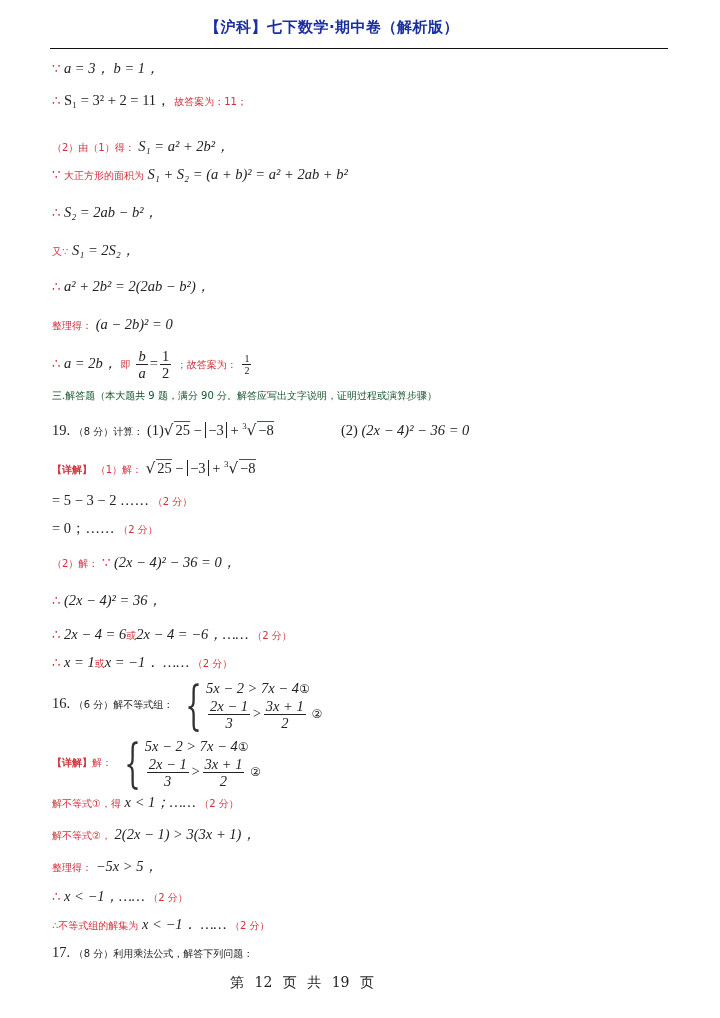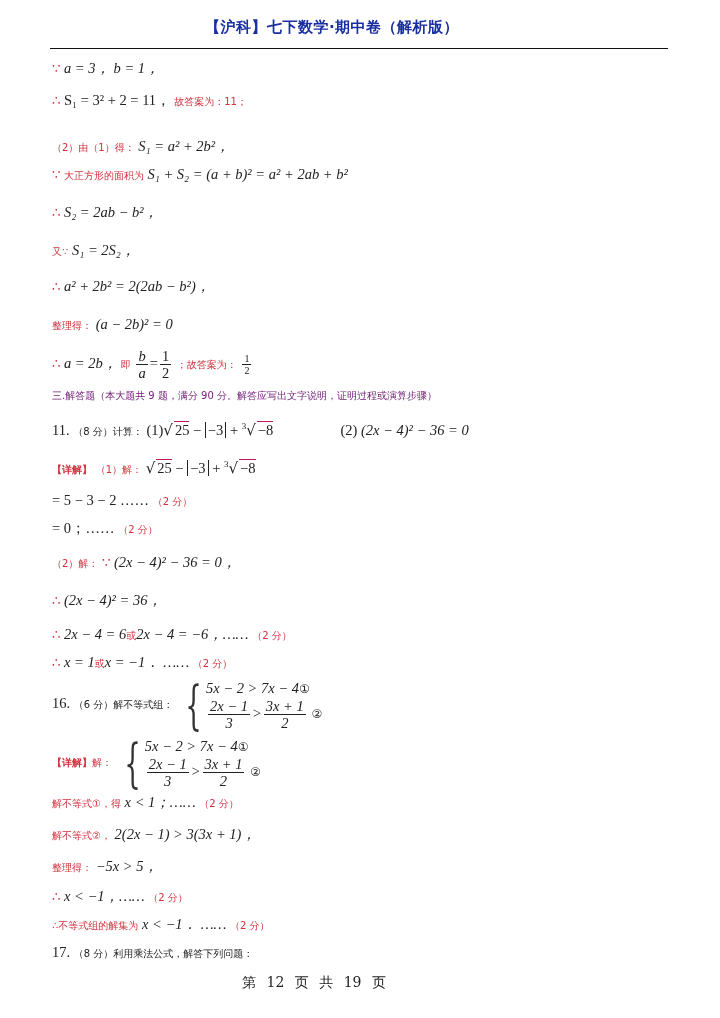--- a/index.html
+++ b/index.html
@@ -22,21 +22,21 @@
   .frac.small .num, .frac.small .den { line-height: 11px; }
   .sqrt { border-top: 1px solid #be185d; padding-left: 1px; margin-left: 1px; }
   .rootsign { font-family: "DejaVu Sans", sans-serif; font-size: 15px; }
   .abs { border-left: 1px solid #222; border-right: 1px solid #222; padding: 0 2px; }
   .system { display: inline-flex; align-items: center; vertical-align: middle; }
   .brace { font-size: 52px; line-height: 52px; font-family: "DejaVu Serif", serif; font-weight: 100; transform: scaleX(0.5); margin-right: -4px; color:#333; }
   .sys-rows { display: flex; flex-direction: column; }
   .sys-row { line-height: 18px; white-space: nowrap; }
   .circ { font-family: "DejaVu Sans", sans-serif; font-size: 12px; }
   .footer { position: absolute; top: 974px; left: 0; width: 604px; text-align: center; font-size: 14px;
-    font-family: "DejaVu Serif", serif; color: #222; word-spacing: 6px; padding-left: 12px; }
+    font-family: "DejaVu Serif", serif; color: #222; word-spacing: 6px; }
 </style>
 </head>
 <body>
 
 <div class="header-title">【沪科】七下数学·期中卷（解析版）</div>
 <div class="header-rule"></div>
 
 <div class="line" style="top:58px">
   <span class="therefore red">∵</span>
   <span class="m i">a = 3， b = 1，</span>
@@ -90,24 +90,24 @@
     <span class="num">1</span>
     <span class="den">2</span>
   </span>
   <span class="cjk red">；故答案为：</span>
   <span class="frac small m">
     <span class="num">1</span>
     <span class="den">2</span>
   </span>
 </div>
 
-<div class="line cjk" style="top:386px; color:#701a75">三.解答题（本大题共 9 题，满分 90 分。解答应写出文字说明，证明过程或演算步骤）</div>
+<div class="line cjk" style="top:386px; color:#14532d">三.解答题（本大题共 9 题，满分 90 分。解答应写出文字说明，证明过程或演算步骤）</div>
 
 <div class="line" style="top:420px">
-  <span class="m">11.</span>
+  <span class="m">19.</span>
   <span class="cjk">（8 分）计算：</span>
   <span class="m">(1)</span><span class="rootsign">√</span><span class="sqrt m">25</span> − <span class="abs m">−3</span> + <sup>3</sup><span class="rootsign">√</span><span class="sqrt m">−8</span>
   <span style="display:inline-block;width:60px"></span>
   <span class="m">(2)</span>
   <span class="m i">(2x − 4)² − 36 = 0</span>
 </div>
 
 <div class="line" style="top:458px">
   <span class="cjk red" style="font-weight:bold">【详解】</span>
   <span class="cjk red">（1）解：</span>

